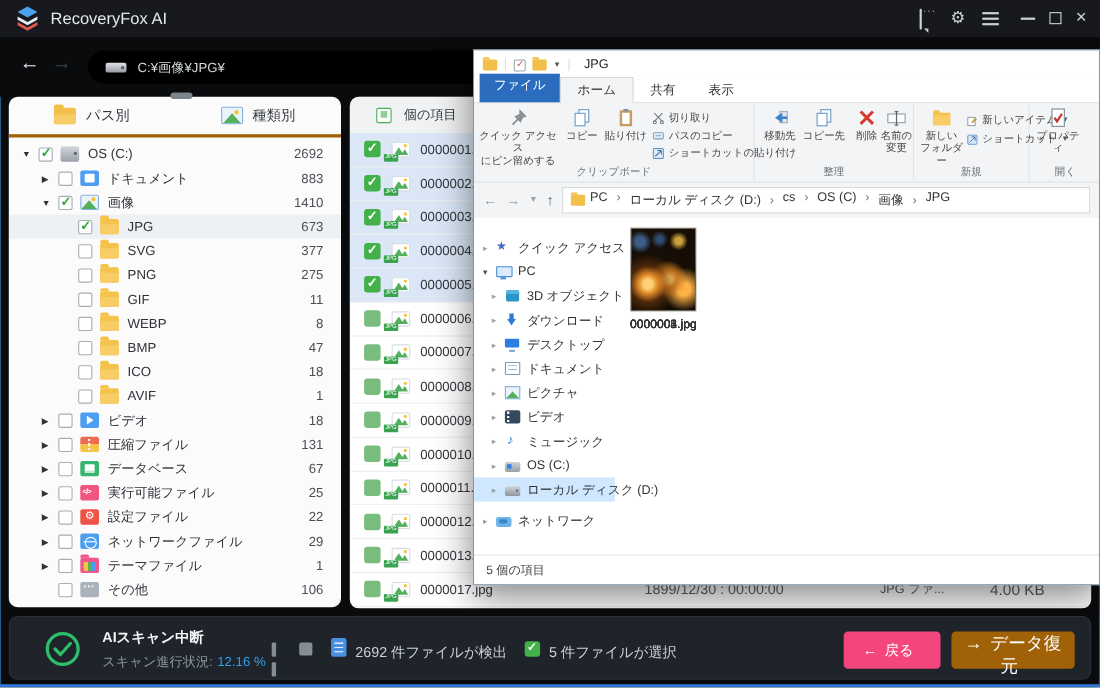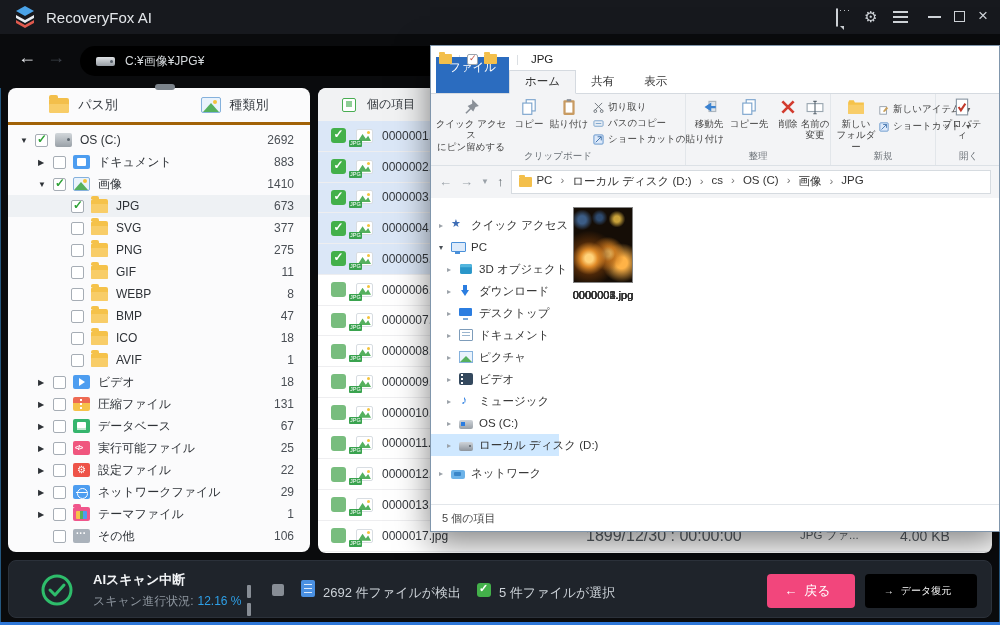--- a/index.html
+++ b/index.html
@@ -94,38 +94,38 @@
   .st-on{background:#dbe7f7}
   .fcb{width:15px;height:15px;border-radius:3px;margin-right:10px;flex:none;position:relative;cursor:pointer}
   .fck-on{background:#43b04a}
   .fck-on::before{content:"✓";position:absolute;left:2.5px;top:-1px;color:#fff;font-size:12px;font-weight:bold}
   .fck-off{background:#78bd7e}
   .jico{width:17px;height:14px;background:#fff;border:1px solid #d8dde2;border-radius:2px;position:relative;margin-right:9px;flex:none}
   .jico::before{content:"";position:absolute;bottom:1px;left:1px;width:13px;height:7px;background:#55b05e;
       clip-path:polygon(0 100%,35% 0,60% 70%,78% 25%,100% 100%)}
   .jico::after{content:"";position:absolute;top:1.5px;right:2.5px;width:3px;height:3px;border-radius:50%;background:#f5c33b}
   .jbadge{position:absolute;left:31px;bottom:4px;background:#3aa34f;color:#fff;font-size:5.5px;padding:0 1px;border-radius:1px;line-height:7px}
-  .fdate{position:absolute;left:268px;color:#5a6066;font-size:16px}
+  .fdate{position:absolute;left:268px;color:#5a6066;font-size:13px}
   .ftype{position:absolute;left:482px;color:#5a6066;font-size:11.5px}
   .fsize{position:absolute;left:582px;color:#5a6066;font-size:14px}
 
   
   .explorer{position:absolute;left:430px;top:45px;width:570px;height:487px;background:#f3f4f6;z-index:10;
             border:1px solid #8096ac;box-shadow:0 10px 32px rgba(0,0,0,.5)}
   .ex-title{height:26px;background:#fff;display:flex;align-items:center;padding-left:8px;gap:6px;font-size:11.5px;color:#222}
   .mini-folder{width:13px;height:10px;background:#f3bf4b;border-radius:1px;position:relative}
   .mini-folder::before{content:"";position:absolute;top:-2px;left:0;width:6px;height:2px;background:#f3bf4b;border-radius:1px 1px 0 0}
   .qsep{color:#d9dde1}
   .mini-check{width:11px;height:11px;border:1px solid #9aa4ae;border-radius:2px;position:relative;background:#fff;cursor:pointer}
   .mini-check::before{content:"✓";position:absolute;left:1px;top:-2px;color:#c0564a;font-size:9px}
   .qcaret{font-size:7px;color:#555;cursor:pointer}
   .ex-title-text{margin-left:6px}
   .ex-tabs{height:22px;background:#fff;display:flex;align-items:flex-end;border-bottom:1px solid #d5dae0;padding-left:5px}
   .ex-tab{padding:3px 15px 4px;font-size:11.5px;color:#333;cursor:pointer}
-  .ex-tab.t-file{background:#2b6cbf;color:#fff;padding:3px 13px 18px}
+  .ex-tab.t-file{background:#2b6cbf;color:#fff;padding:3px 13px 8px}
   .ex-tab.t-active{background:#f3f4f6;border:1px solid #d5dae0;border-bottom-color:#f3f4f6;margin-bottom:-1px}
   .ex-ribbon{position:relative;height:72px;background:#f3f4f6;border-bottom:1px solid #dce1e6;font-size:9.5px;color:#444}
   .rgroup{position:absolute;top:0;bottom:0;border-right:1px solid #e2e6ea}
   .glabel{position:absolute;bottom:2px;left:0;right:0;text-align:center;font-size:9.5px;color:#6b7177}
   .rbig{position:absolute;top:4px;text-align:center;line-height:1.2;cursor:pointer}
   .rbig svg{display:block;margin:0 auto 2px}
   .rsmall{position:absolute;display:flex;align-items:center;gap:4px;cursor:pointer;white-space:nowrap}
   .rsmall svg{flex:none}
   .rcaret{font-size:7px;color:#555}
 
@@ -205,22 +205,22 @@
   .btn-stop{position:absolute;left:263px;top:23px;width:12px;height:12px;background:#878d95;border-radius:2px;cursor:pointer}
   .doc-ic{position:absolute;left:292px;top:19px;width:14px;height:17px;background:#4a90e2;border-radius:2px}
   .doc-ic::before{content:"";position:absolute;left:3px;top:4px;right:3px;height:9px;
       background:repeating-linear-gradient(180deg,#dce9fa 0 1.5px,transparent 1.5px 4px)}
   .bb-detected{position:absolute;left:314px;top:23px;font-size:13px;color:#ccd2d8}
   .bb-chk{position:absolute;left:468px;top:22px;width:14px;height:14px;background:#43b04a;border-radius:3px}
   .bb-chk::before{content:"✓";position:absolute;left:2px;top:-1px;color:#fff;font-size:11px;font-weight:bold}
   .bb-selected{position:absolute;left:490px;top:23px;font-size:13px;color:#ccd2d8}
   .btn-back{position:absolute;left:758px;top:13px;width:88px;height:34px;background:#f2467c;border:none;border-radius:4px;
             color:#fff;font-size:13px;cursor:pointer;font-family:inherit}
-  .btn-recover{position:absolute;left:856px;top:13px;width:112px;height:34px;background:#000000;border:none;border-radius:4px;
-            color:#fff;font-size:10px;cursor:pointer;font-family:Liberation Serif, serif}
+  .btn-recover{position:absolute;left:856px;top:13px;width:112px;height:34px;background:#a16207;border:none;border-radius:4px;
+            color:#fff;font-size:16px;cursor:pointer;font-family:Liberation Serif, serif}
   .btn-back span,.btn-recover span{margin-right:7px}
 </style>
 </head>
 <body>
 
 <div class="app">
 
   <div class="titlebar">
     <svg class="logo" viewBox="0 0 24 24">
       <path d="M12 1l9 5-9 5-9-5z" fill="#4aa3e8"></path>

